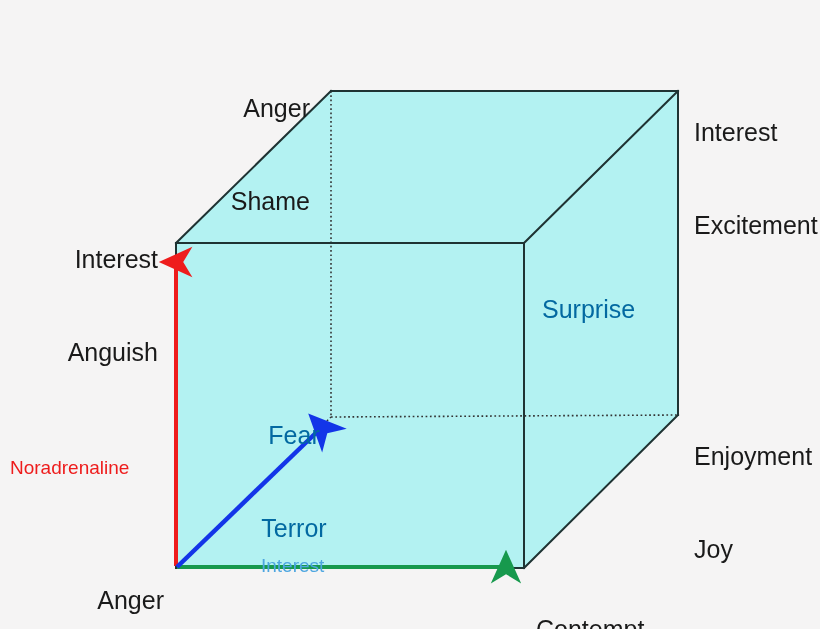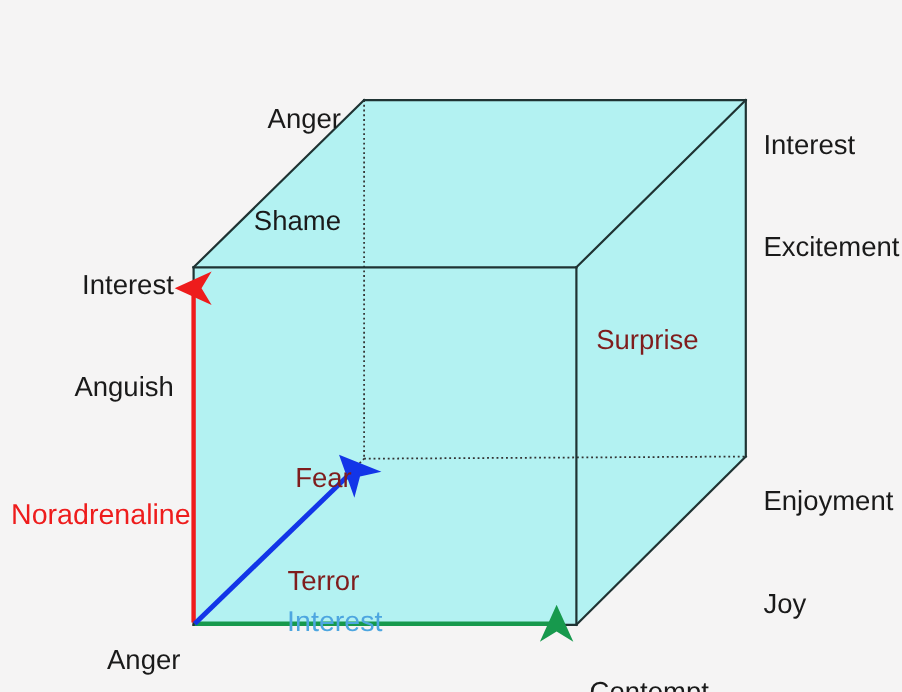--- a/index.html
+++ b/index.html
@@ -33,22 +33,22 @@
     font-family: "Liberation Sans", sans-serif;
     font-size: 25px;
     line-height: 31px;
     white-space: pre;
     color: #1a1a1a;
   }
   .lbl.two-line { line-height: 31px; }
   .lbl-right { text-align: right; }
   .lbl-left  { text-align: left; }
   .lbl-center{ text-align: center; }
-  .axis-lbl { font-size: 26px; }
-  .inner-lbl { color: #7f1d1d; }
+  .axis-lbl { font-size: 19px; }
+  .inner-lbl { color: #0369a1; }
 </style>
 </head>
 <body>
 
 <div id="stage">
 
   <svg id="cube-svg" viewBox="0 0 820 629">
     <defs>
       <marker id="arrow-red" markerWidth="9" markerHeight="9" refX="4.2" refY="4.5" orient="auto" markerUnits="strokeWidth">
         <path d="M0.4,8.6 L4.2,0.2 L8.0,8.6 L4.2,6.3 Z" fill="#ee1c1c"></path>

